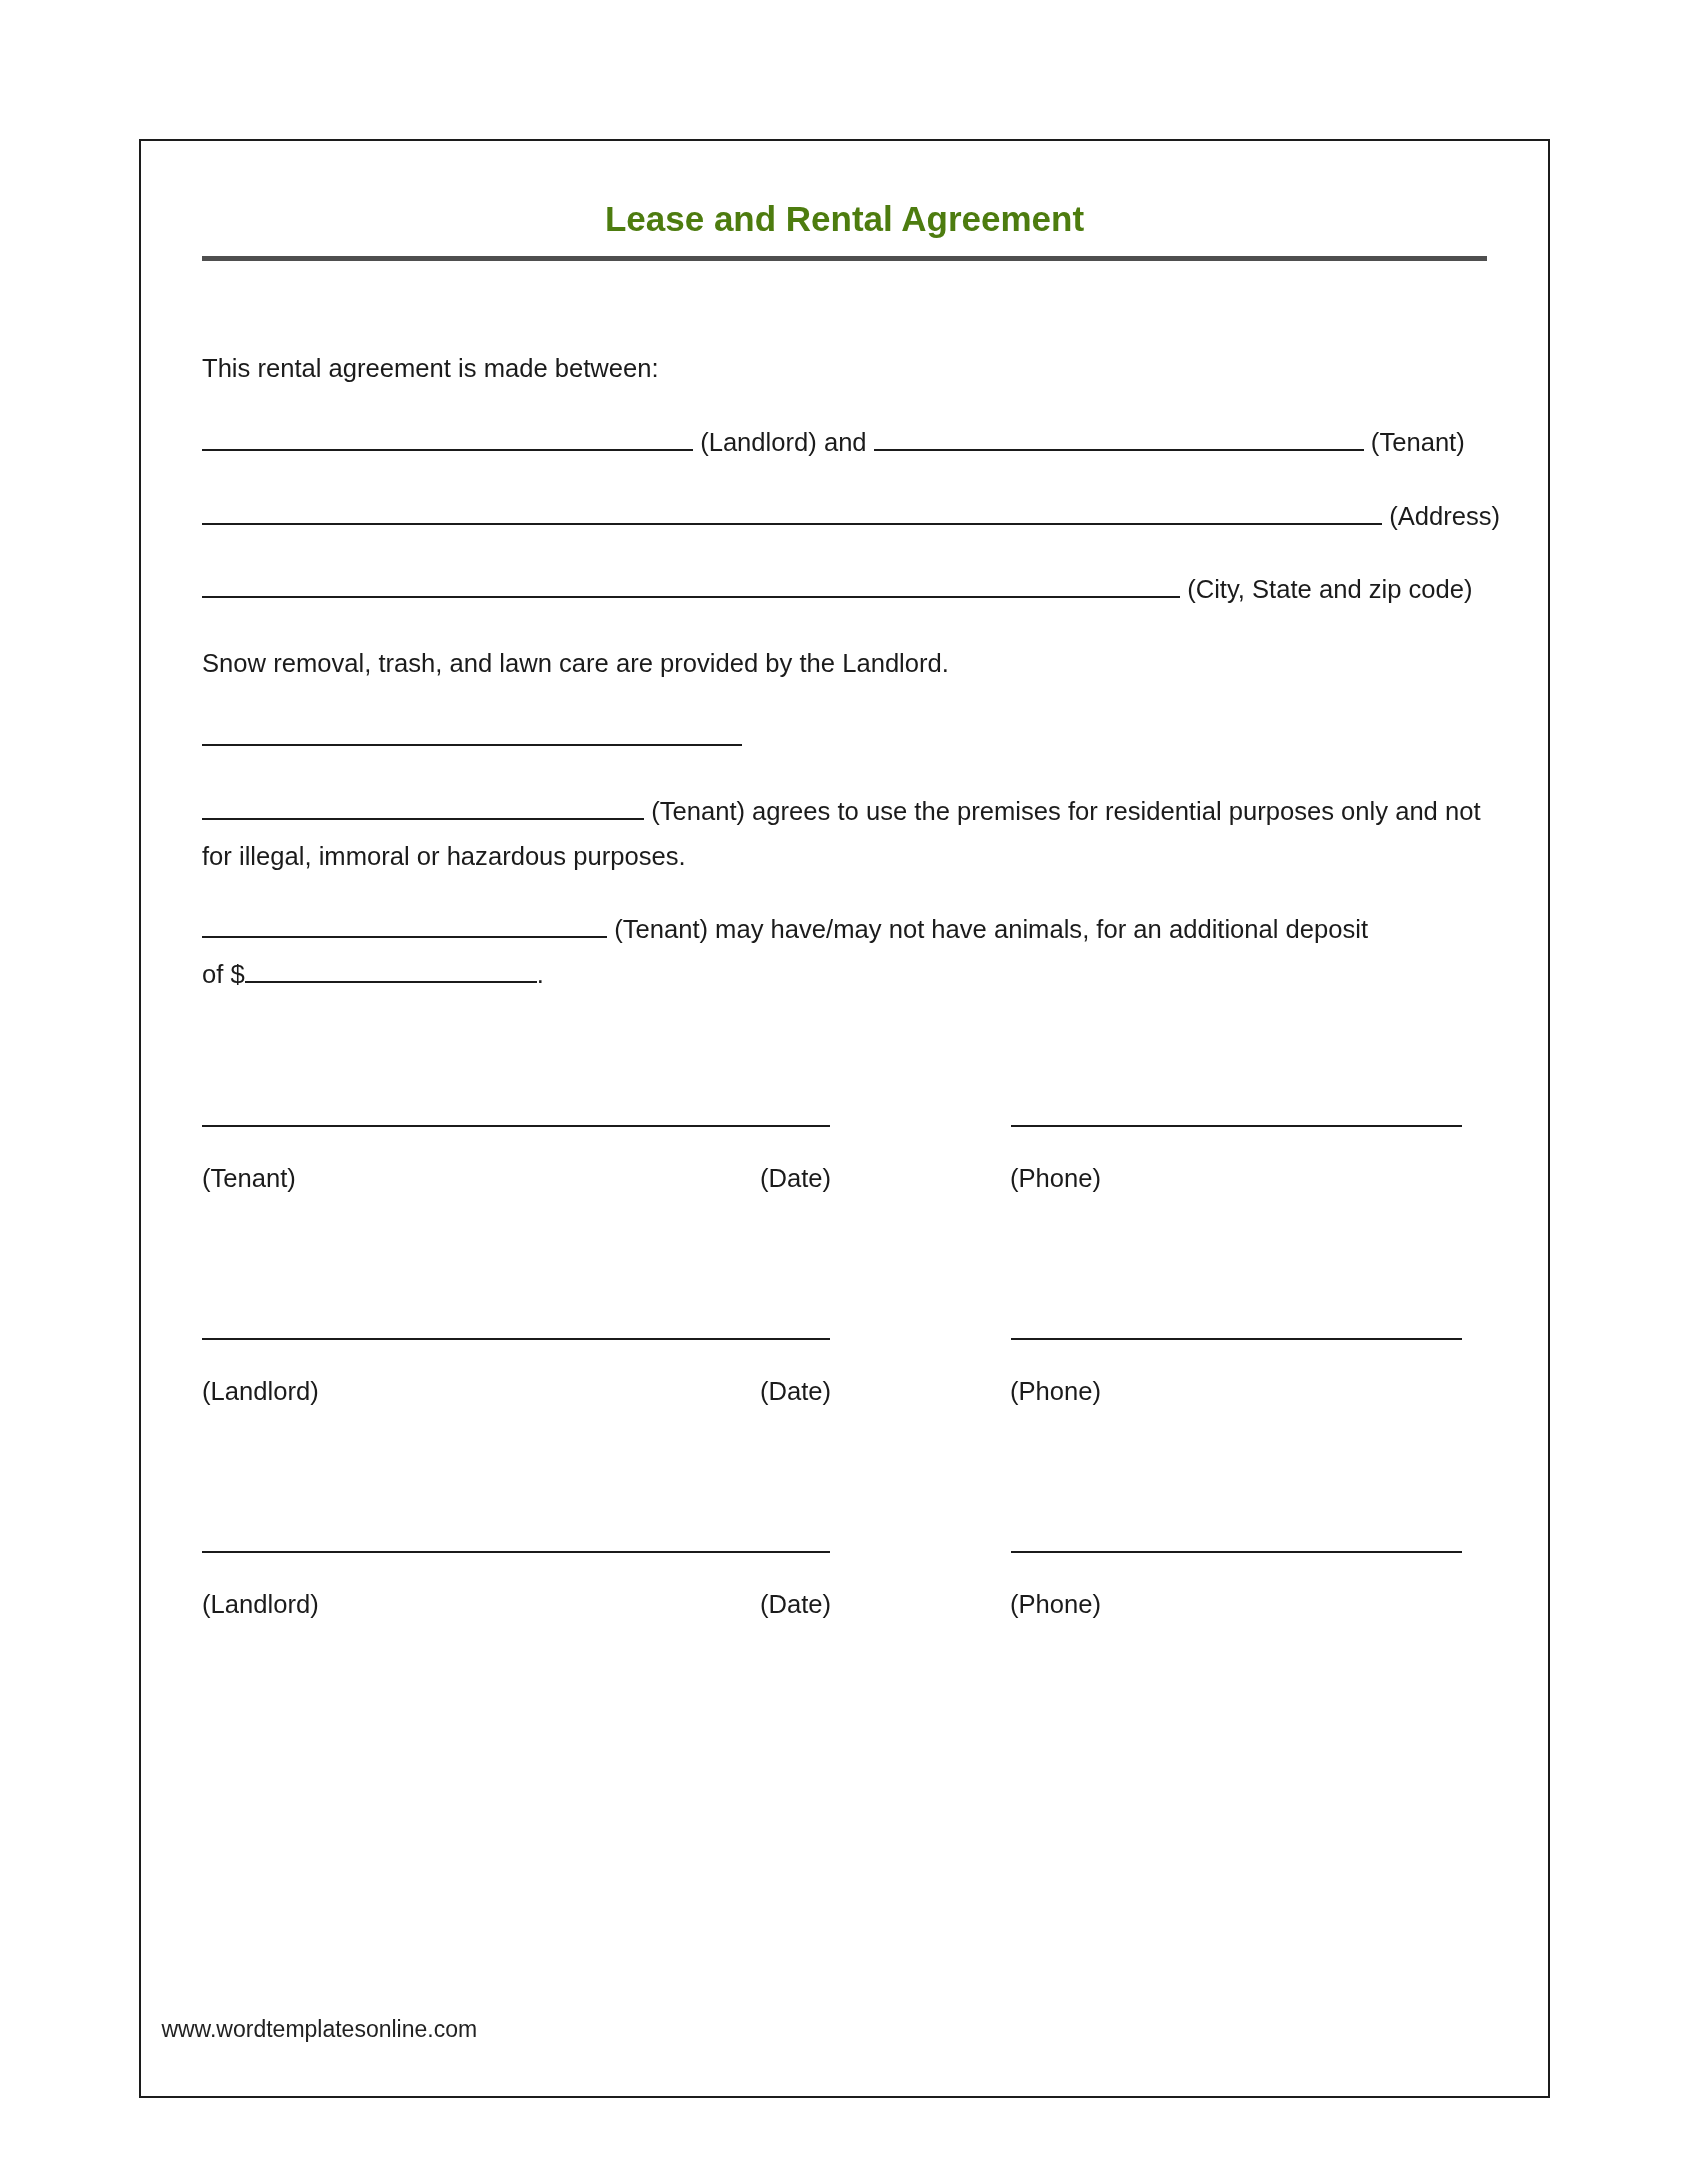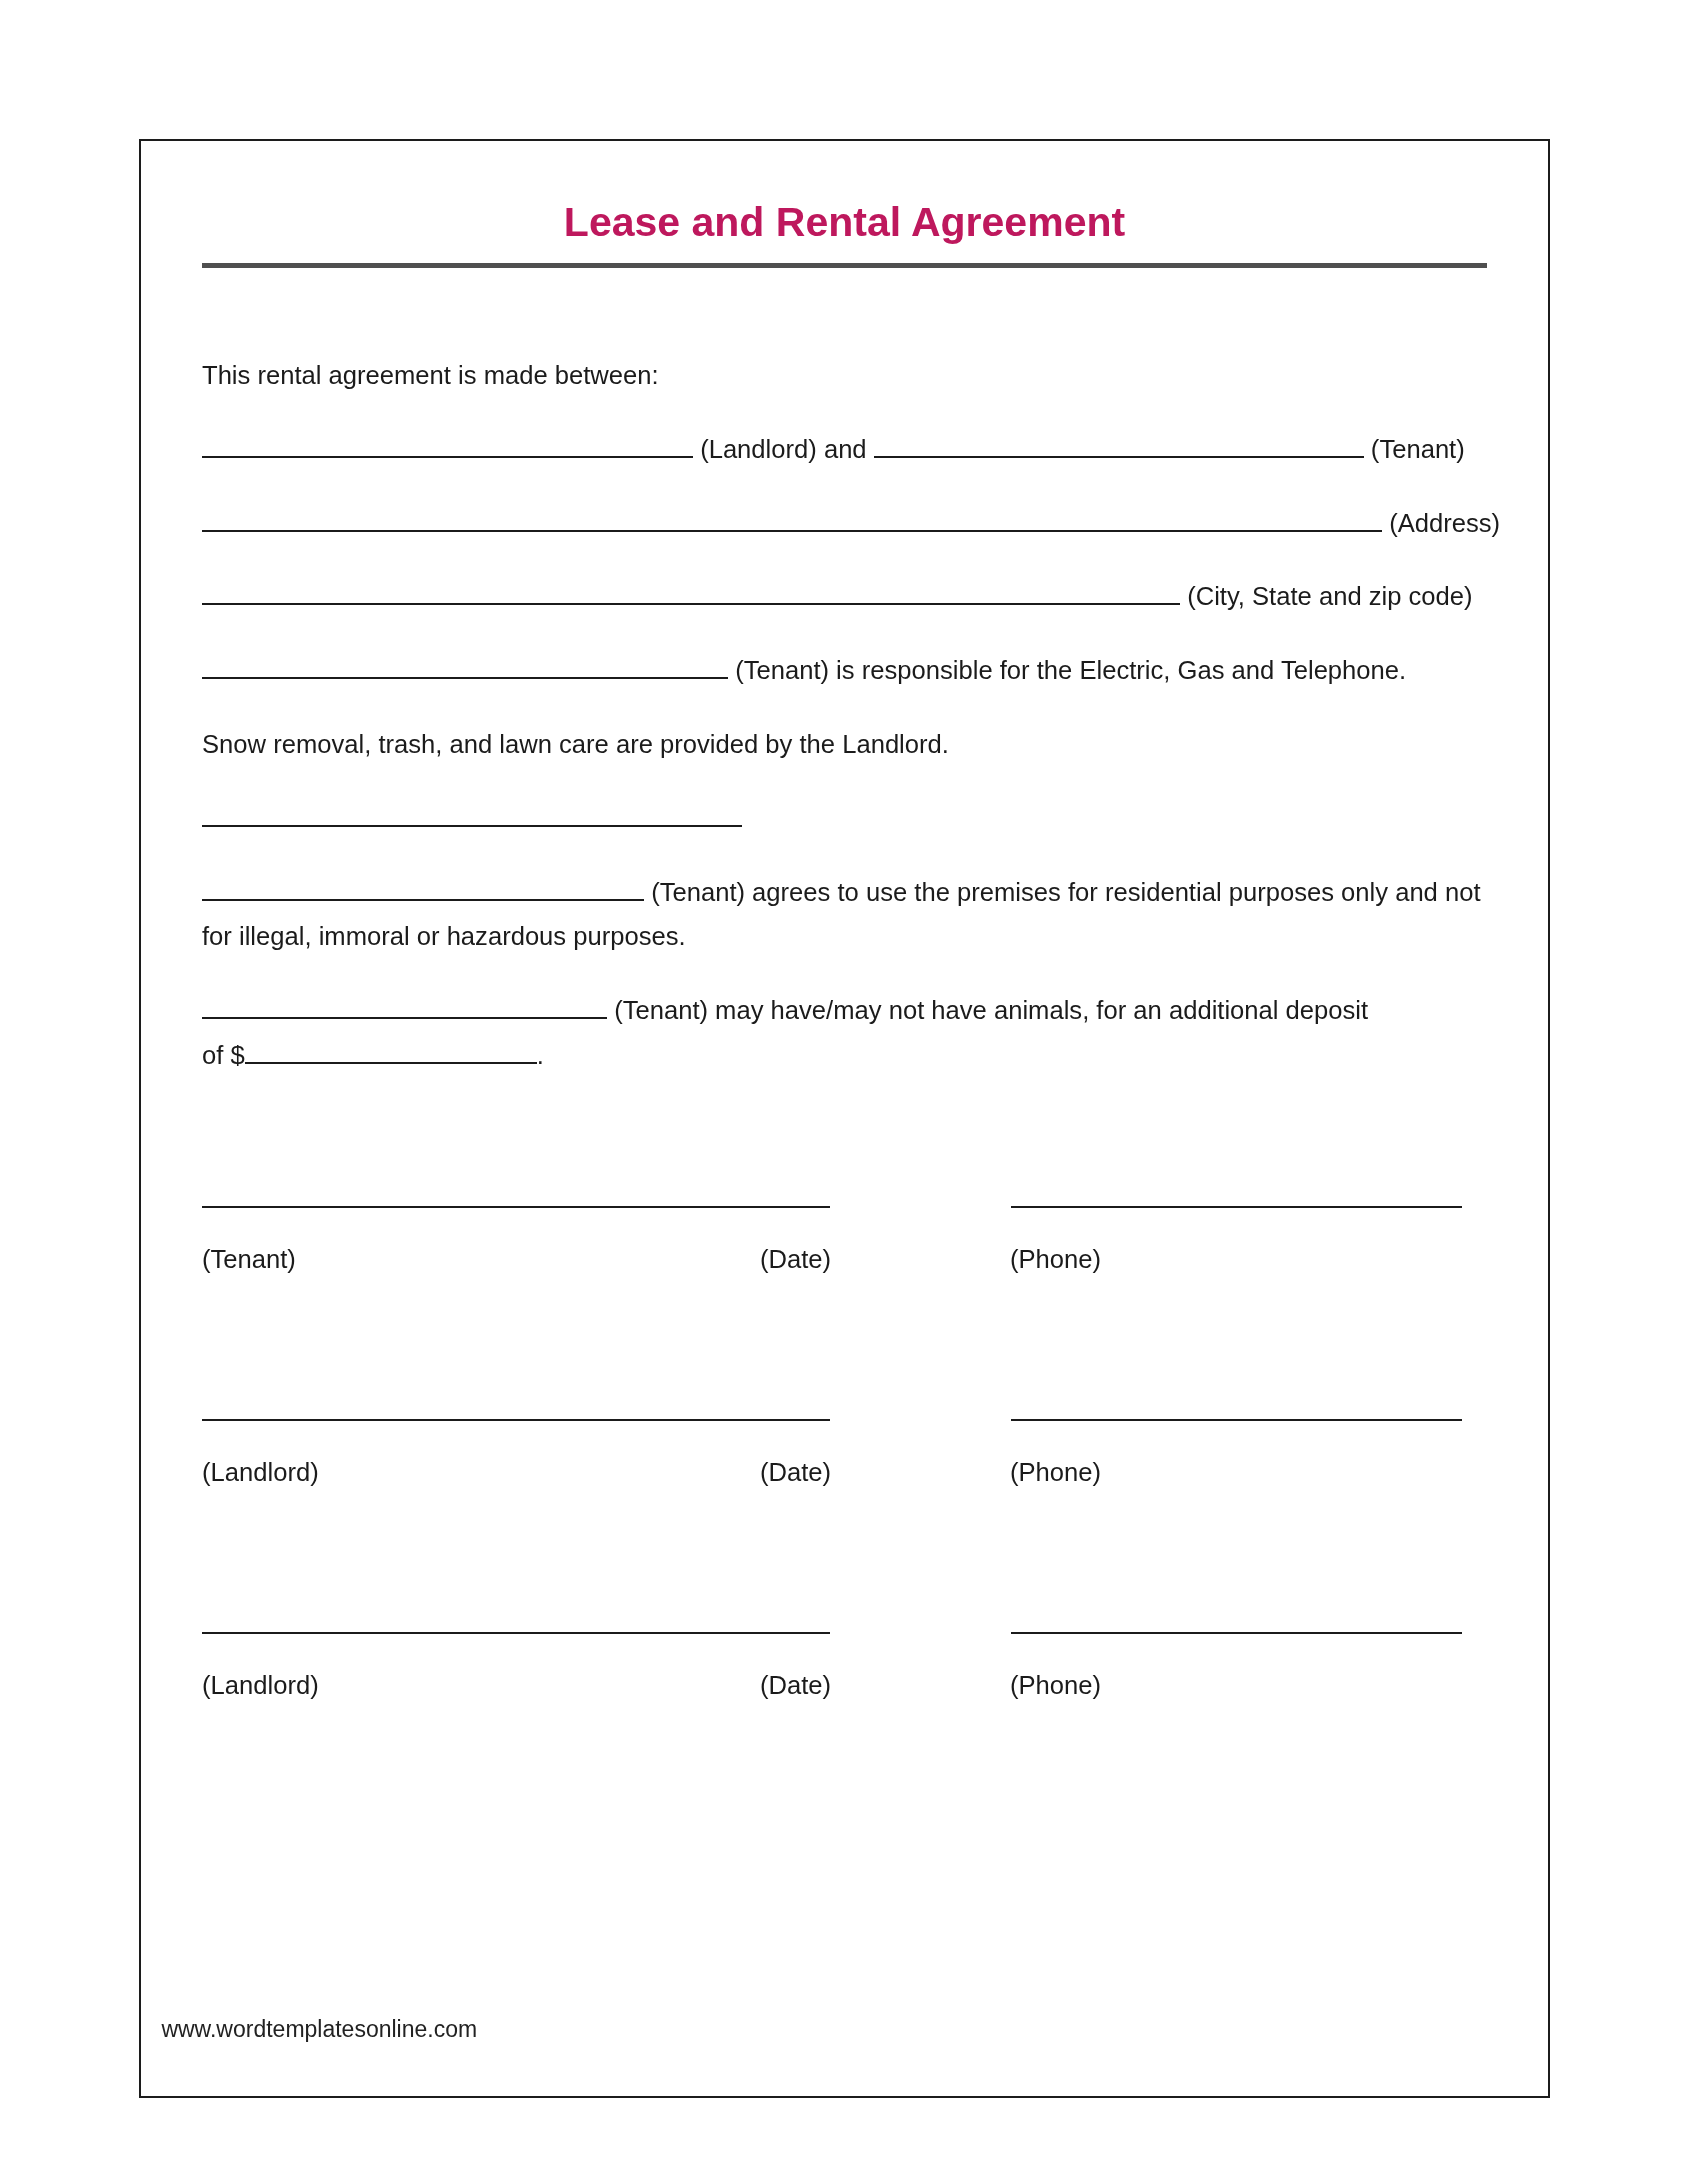--- a/index.html
+++ b/index.html
@@ -21,23 +21,23 @@
     top: 139px;
     width: 1411px;
     height: 1959px;
     border: 2.6px solid #1c1c1c;
     box-sizing: border-box;
     background: #ffffff;
   }
   h1.doc-title {
     margin: 58px 0 17px 0;
     text-align: center;
-    font-size: 41px;
+    font-size: 35px;
     font-weight: 700;
-    color: #be185d;
+    color: #4d7c0f;
     letter-spacing: 0px;
   }
   .title-rule {
     height: 5.1px;
     background: #4f4f4f;
     margin: 0 61px;
   }
   .content {
     margin: 85px 42px 0 61px;
     font-size: 25.6px;
@@ -121,24 +121,20 @@
       <span class="blank w-address"></span>
       <span>(Address)</span>
     </p>
 
     <p class="para">
       <span class="blank w-city"></span>
       <span>(City, State and zip code)</span>
     </p>
 
 
-    <p class="para">
-      <span class="blank w-utilities"></span>
-      <span>(Tenant) is responsible for the Electric, Gas and Telephone.</span>
-    </p>
 
     <p class="para">Snow removal, trash, and lawn care are provided by the Landlord.</p>
 
     <p class="para">
       <span class="blank w-insurance"></span>
     </p>
 
     <p class="para">
       <span class="blank w-residential"></span>
       <span>(Tenant) agrees to use the premises for residential purposes only and not for illegal, immoral or hazardous purposes.</span>

